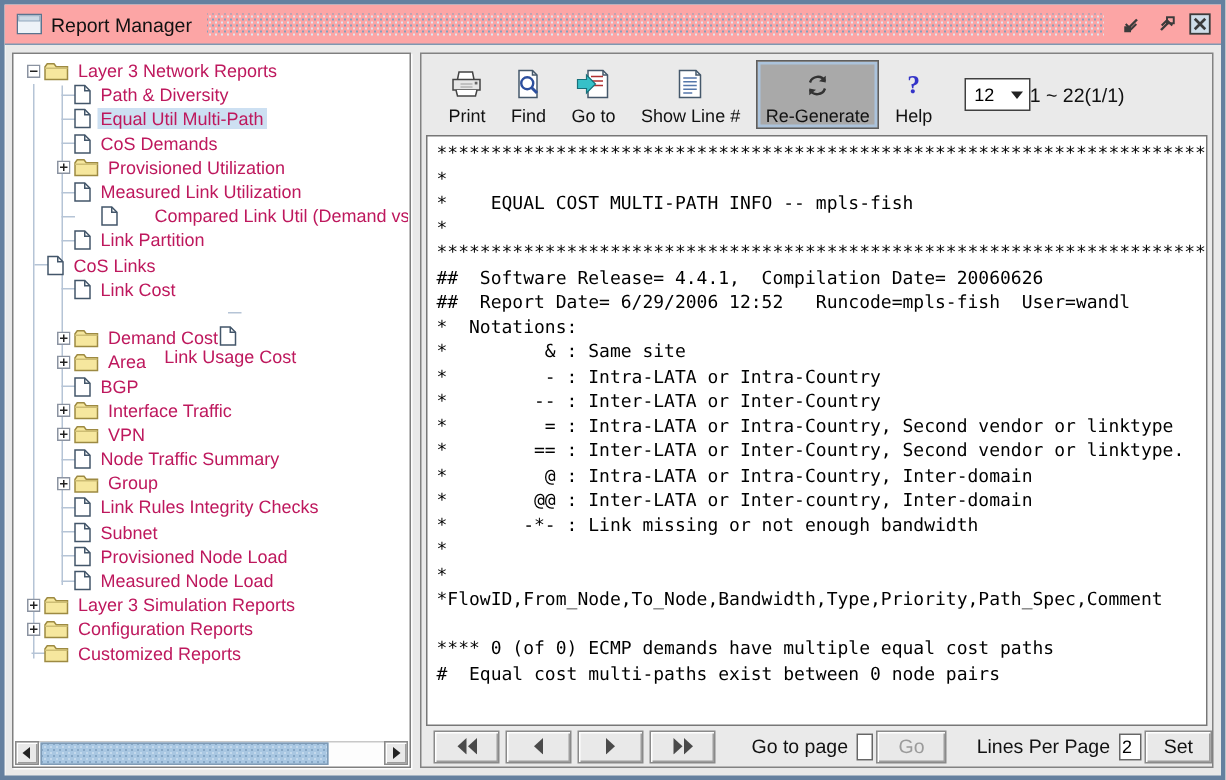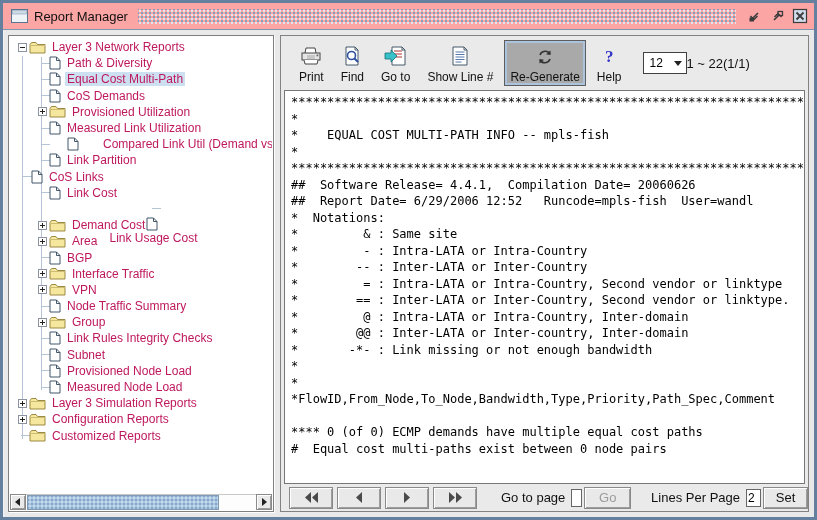--- a/index.html
+++ b/index.html
@@ -163,21 +163,21 @@
         <div class="trow selected" style="padding-left: 26px;">
           <span class="tslot">
             <span class="stub" style="width: 9px; margin-left: 6px;"></span>
           </span>
           <span class="ticon">
             <svg width="12" height="14" viewBox="0 0 12 14">
               <path d="M1 1 h6.5 l3.5 3.5 v8.5 h-10 z" fill="#fff" stroke="#43566a"></path>
               <path d="M7.5 1 v3.5 h3.5" fill="none" stroke="#43566a"></path>
             </svg>
           </span>
-          <span class="tlabel">Equal Cost Multi-Path</span>
+          <span class="tlabel">Equal Util Multi-Path</span>
         </div>
         <div class="trow" style="padding-left: 26px;">
           <span class="tslot">
             <span class="stub" style="width: 9px; margin-left: 6px;"></span>
           </span>
           <span class="ticon">
             <svg width="12" height="14" viewBox="0 0 12 14">
               <path d="M1 1 h6.5 l3.5 3.5 v8.5 h-10 z" fill="#fff" stroke="#43566a"></path>
               <path d="M7.5 1 v3.5 h3.5" fill="none" stroke="#43566a"></path>
             </svg>

